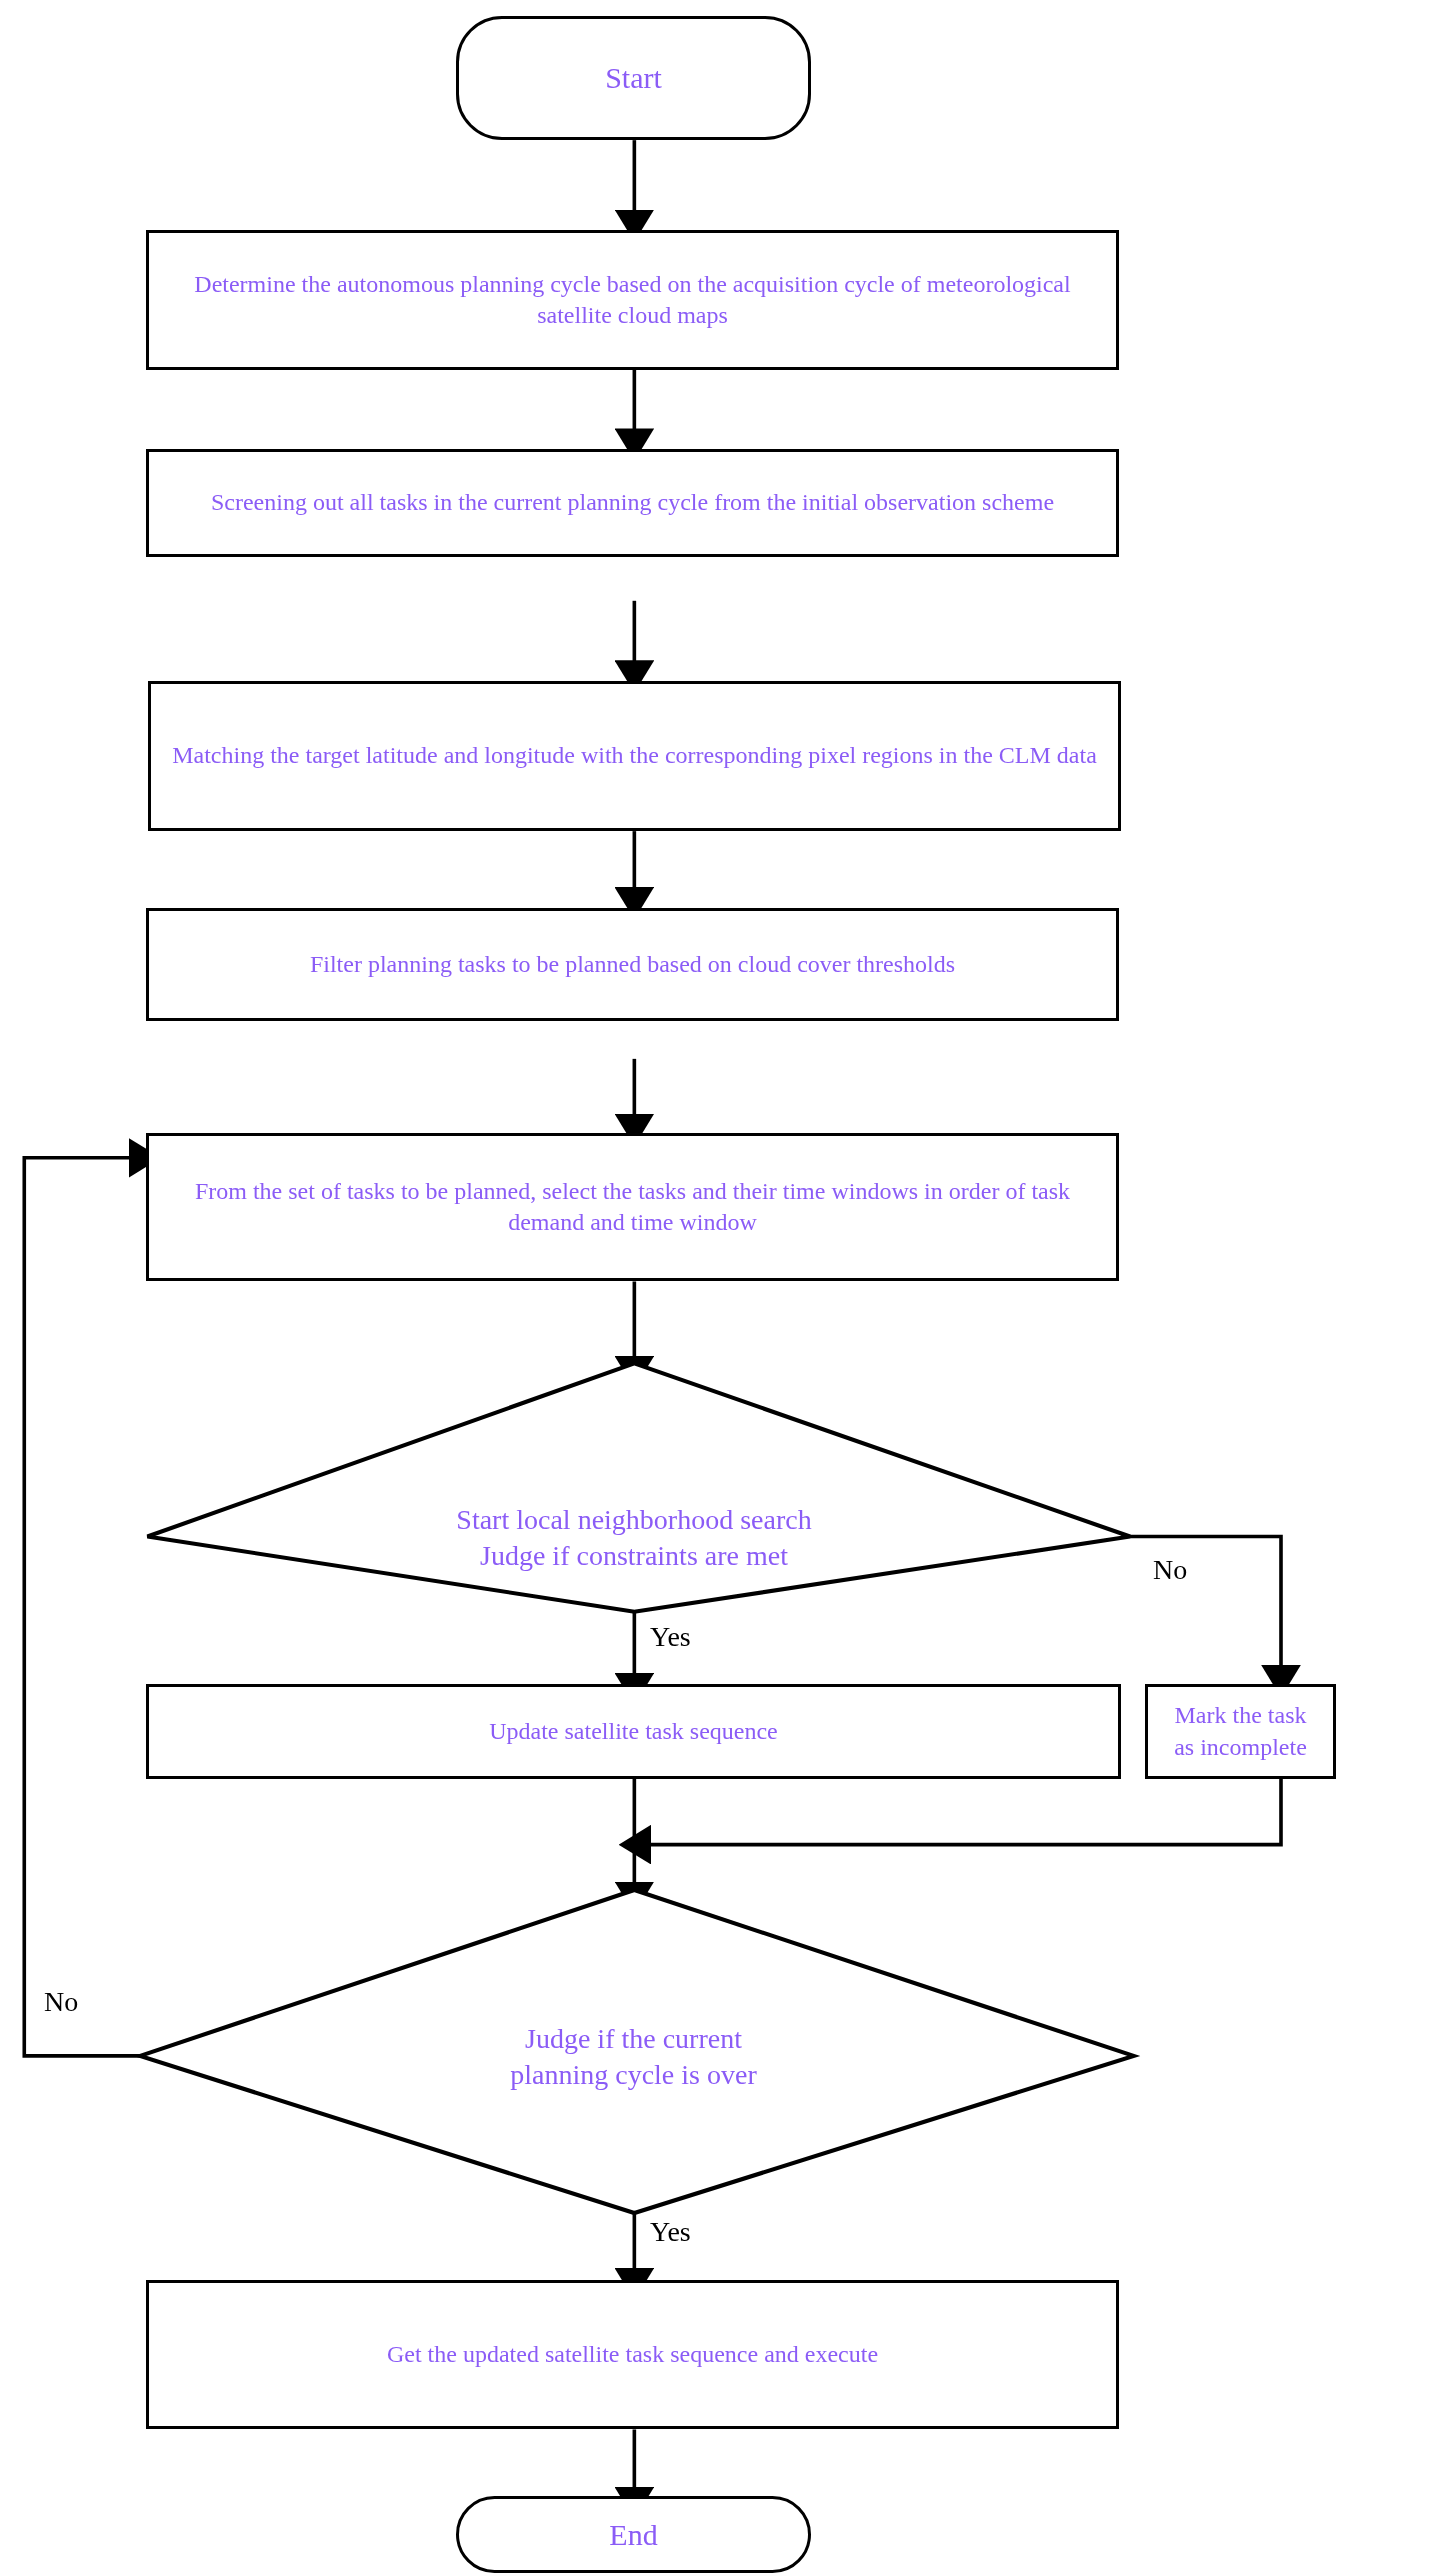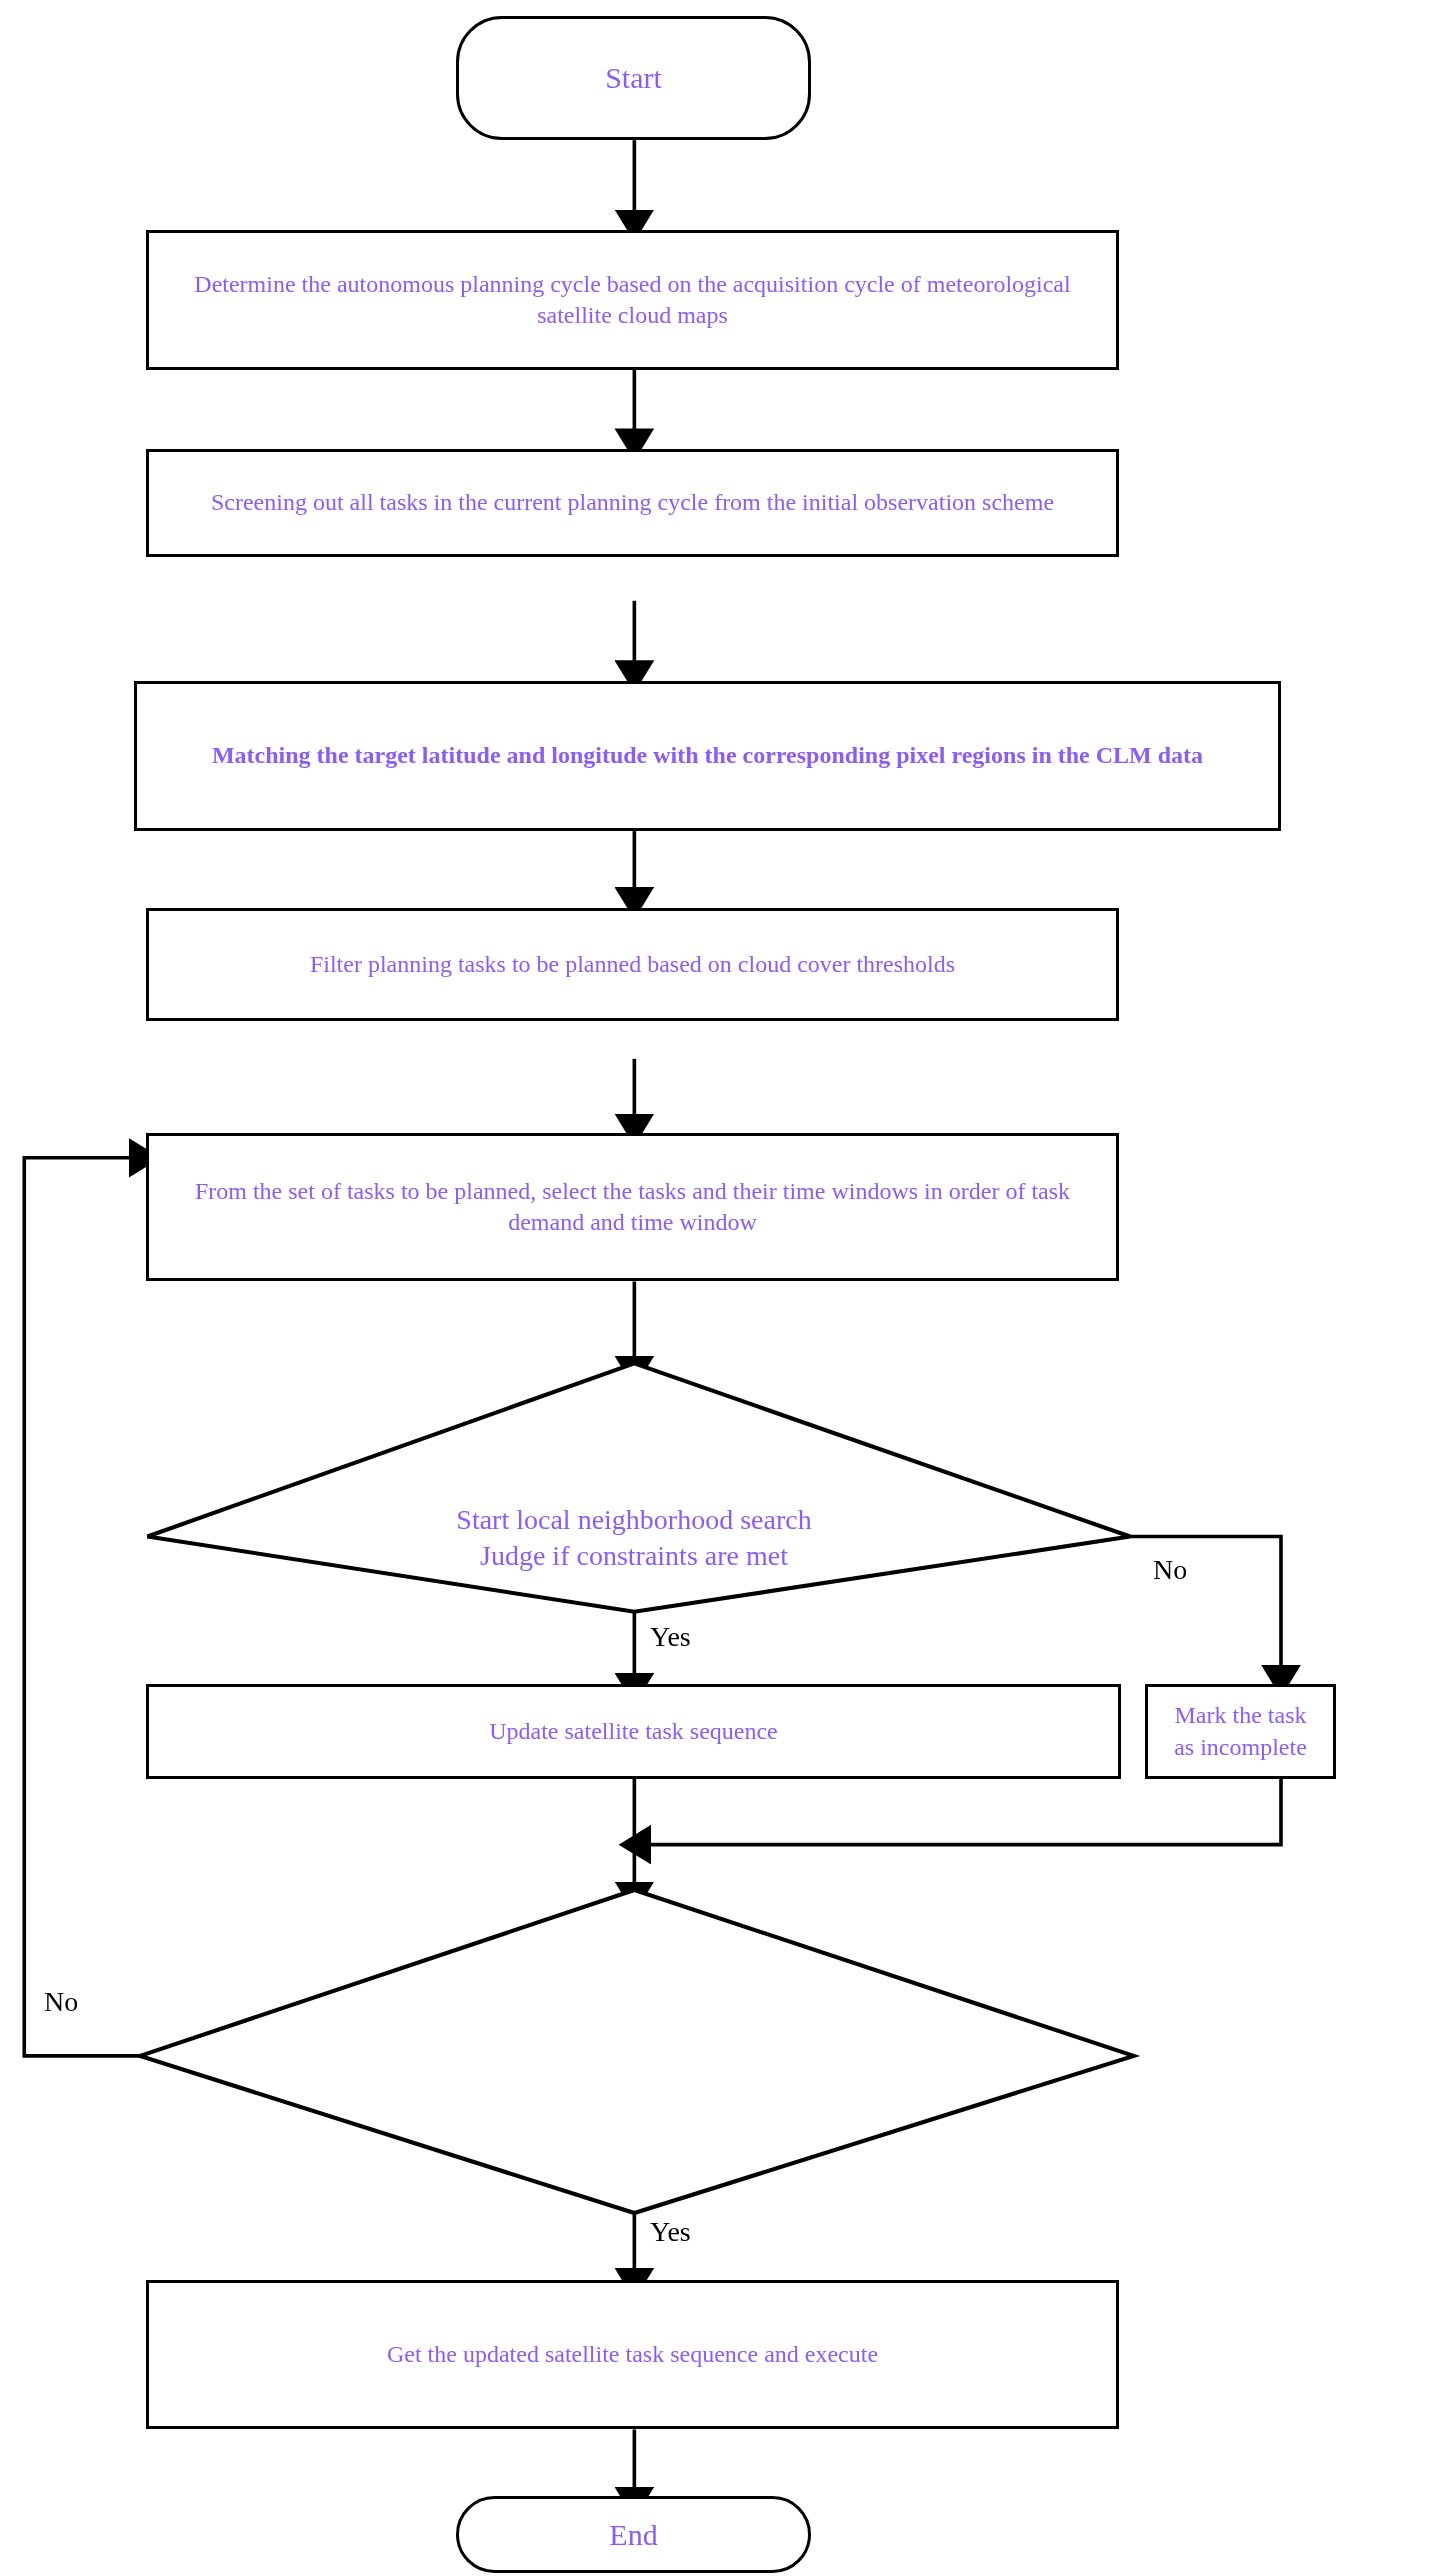--- a/index.html
+++ b/index.html
@@ -71,21 +71,21 @@
   </div>
 
   <div class="node proc fs-body" style="left:146px;top:230px;width:973px;height:140px;">
     <span>Determine the autonomous planning cycle based on the acquisition cycle of meteorological satellite cloud maps</span>
   </div>
 
   <div class="node proc fs-body" style="left:146px;top:449px;width:973px;height:108px;">
     <span>Screening out all tasks in the current planning cycle from the initial observation scheme</span>
   </div>
 
-  <div class="node proc fs-body" style="left:134px;top:681px;width:1147px;height:150px;font-weight:bold;">
+  <div class="node proc fs-body" style="left:148px;top:681px;width:973px;height:150px;">
     <span>Matching the target latitude and longitude with the corresponding pixel regions in the CLM data</span>
   </div>
 
   <div class="node proc fs-body" style="left:146px;top:908px;width:973px;height:113px;">
     <span>Filter planning tasks to be planned based on cloud cover thresholds</span>
   </div>
 
   <div class="node fs-small" style="left:286px;top:1479px;width:696px;height:118px;border:none;background:transparent;
               flex-direction:column;">
     <span>Start local neighborhood search</span>
@@ -98,20 +98,25 @@
 
   <div class="node proc fs-body" style="left:146px;top:1684px;width:975px;height:95px;">
     <span>Update satellite task sequence</span>
   </div>
 
   <div class="node proc fs-body" style="left:1145px;top:1684px;width:191px;height:95px;flex-direction:column;">
     <span>Mark the task</span>
     <span>as incomplete</span>
   </div>
 
+  <div class="node fs-small" style="left:309px;top:1999px;width:649px;height:116px;border:none;background:transparent;
+              flex-direction:column;">
+    <span>Judge if the current</span>
+    <span>planning cycle is over</span>
+  </div>
 
   <div class="node proc fs-body" style="left:146px;top:2280px;width:973px;height:149px;">
     <span>Get the updated satellite task sequence and execute</span>
   </div>
 
   <div class="node term fs-big" style="left:456px;top:2496px;width:355px;height:77px;">
     <span>End</span>
   </div>
 
   <div class="edgelabel fs-small" style="left:1153px;top:1556px;">No</div>

